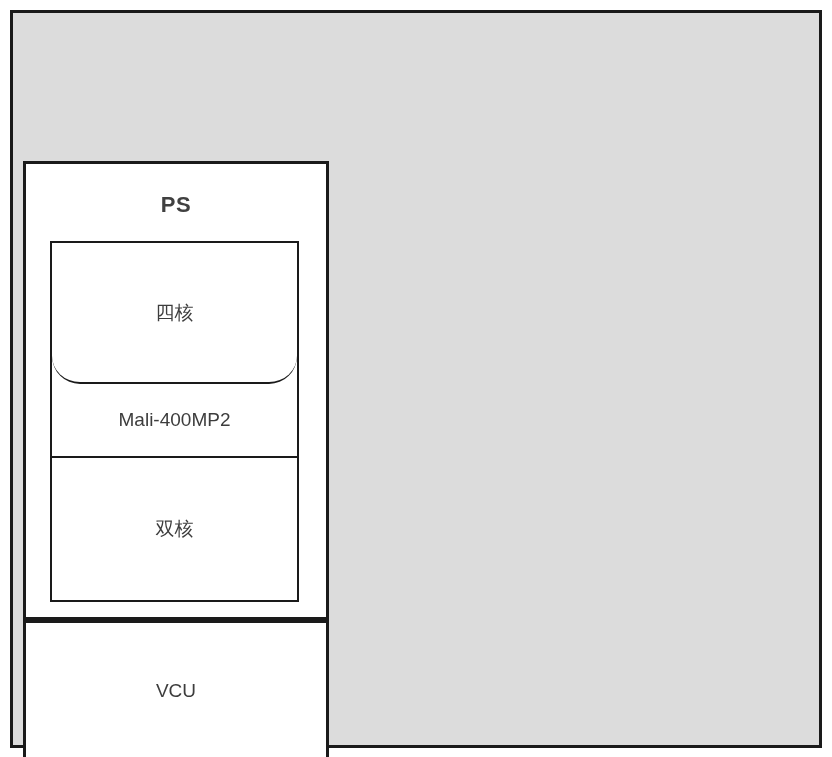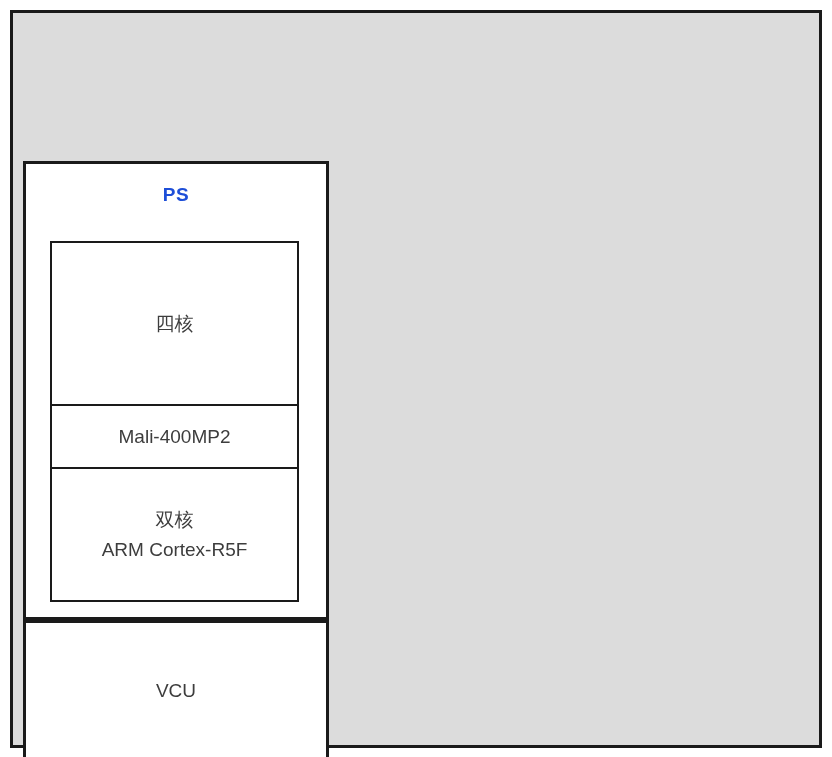--- a/index.html
+++ b/index.html
@@ -31,25 +31,25 @@
     position: absolute;
     left: 10px;
     top: 148px;
     width: 306px;
     height: 459px;
     box-sizing: border-box;
     border: 3px solid #1a1a1a;
     background: #ffffff;
   }
   .ps-title {
-    margin-top: 20px;
+    margin-top: 28px;
     text-align: center;
-    font-size: 19px;
+    font-size: 22px;
     font-weight: bold;
-    color: #1d4ed8;
+    color: #404040;
     letter-spacing: 0.5px;
   }
   
   .core-stack {
     position: absolute;
     left: 24px;
     top: 77px;
     width: 249px;
     height: 361px;
     box-sizing: border-box;
@@ -62,22 +62,22 @@
     box-sizing: border-box;
     display: flex;
     flex-direction: column;
     align-items: center;
     justify-content: center;
     font-size: 19px;
     color: #3d3d3d;
     line-height: 30px;
     text-align: center;
   }
-  .core-cell.a53 { height: 163px; border-bottom: 2px solid #1a1a1a; }
-  .core-cell.mali { height: 63px; border-bottom: 2px solid #1a1a1a; }
+  .core-cell.a53 { height: 141px; border-bottom: 2px solid #1a1a1a; border-radius: 28px; }
+  .core-cell.mali { height: 74px; border-bottom: 2px solid #1a1a1a; }
   .core-cell.r5f { flex: 1; justify-content: center; }
   
   .vcu-box {
     position: absolute;
     left: 10px;
     top: 607px;
     width: 306px;
     height: 141px;
     box-sizing: border-box;
     border: 3px solid #1a1a1a;
@@ -103,21 +103,20 @@
         <div class="core-cell a53">
           <div>四核</div>
         </div>
 
         <div class="core-cell mali">
           <div>Mali-400MP2</div>
         </div>
 
         <div class="core-cell r5f">
           <div>双核</div>
-          <div>ARM Cortex-R5F</div>
         </div>
 
       </div>
     </div>
 
     <div class="vcu-box">
       <div>VCU</div>
     </div>
 
   </div>

